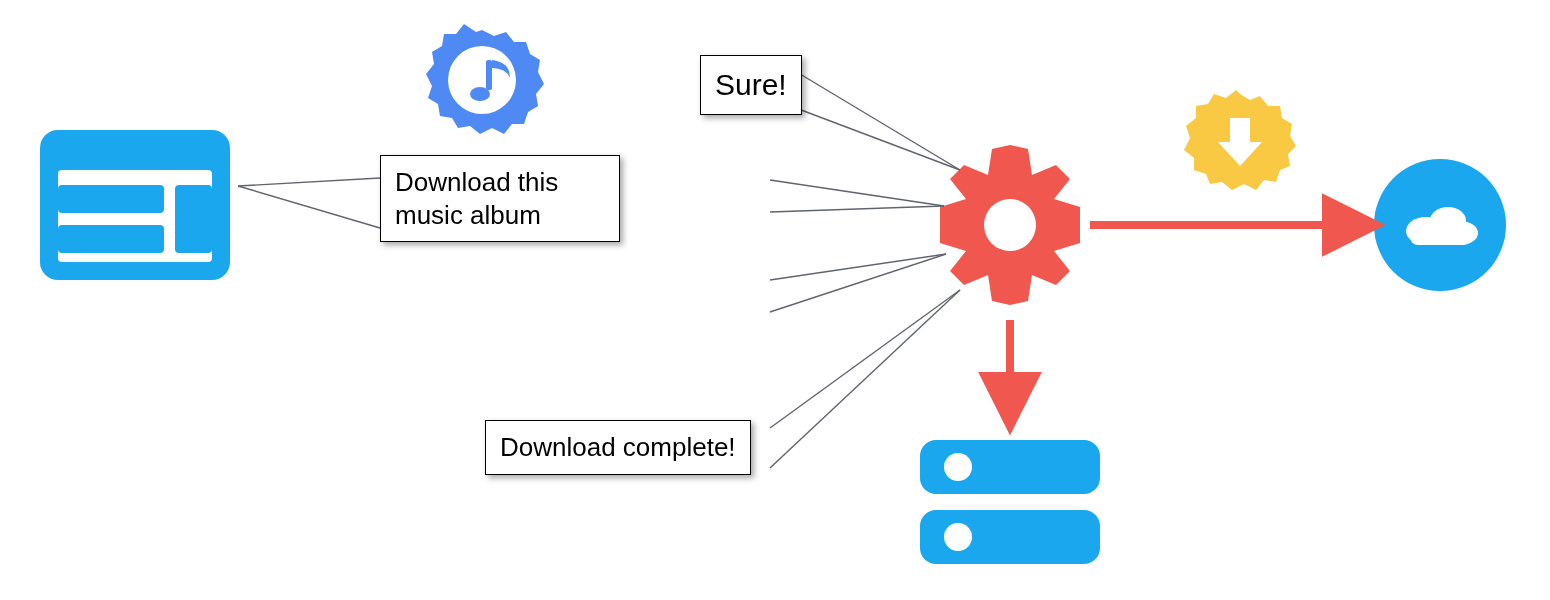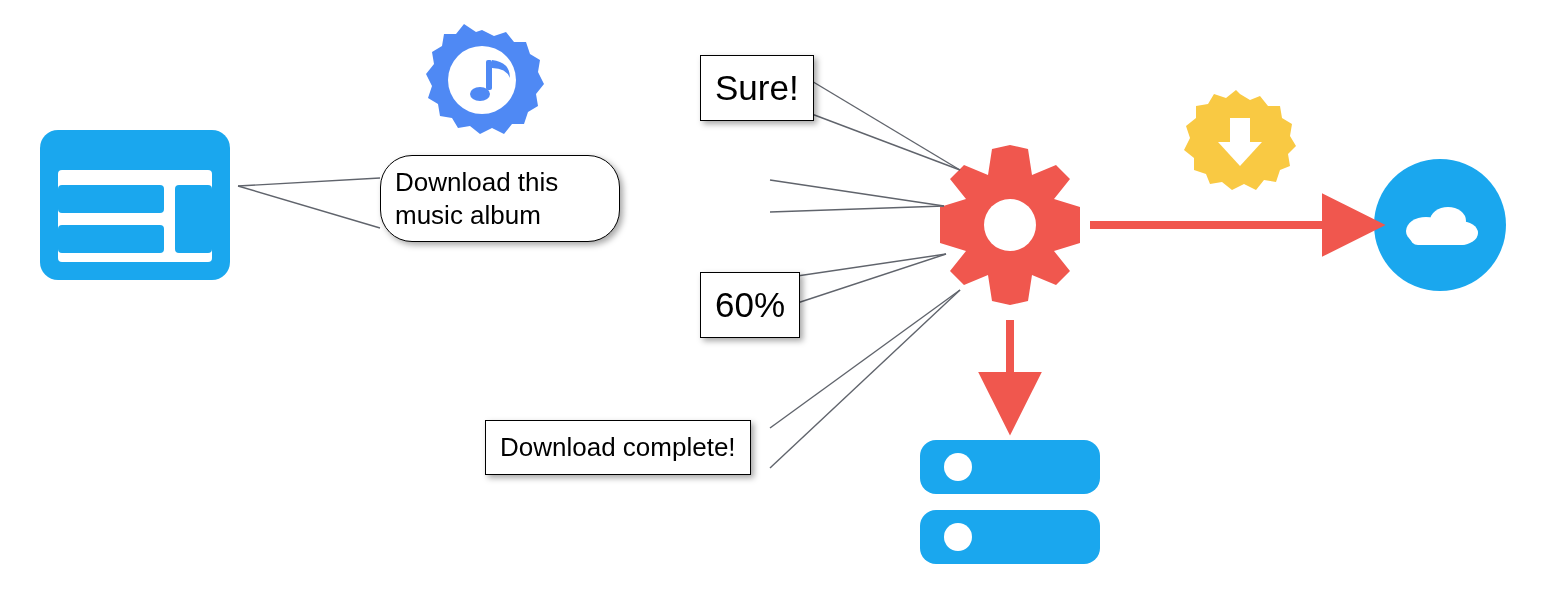--- a/index.html
+++ b/index.html
@@ -21,21 +21,21 @@
     position: absolute;
     background: #fff;
     border: 1px solid #000;
     font-size: 26px;
     line-height: 1.25;
     padding: 10px 14px;
     color: #000;
     white-space: pre-line;
     box-shadow: 3px 3px 6px rgba(0,0,0,0.35);
   }
-  .label-box.small { font-size: 35px; }
+  .label-box.small { font-size: 30px; }
   svg.layer {
     position: absolute;
     top: 0; left: 0;
     width: 1550px;
     height: 600px;
     pointer-events: none;
   }
   
 </style>
 </head>
@@ -131,23 +131,22 @@
       <line x1="946" y1="254" x2="770" y2="280"></line>
       <line x1="946" y1="254" x2="770" y2="312"></line>
     </g>
 
     <g stroke="#60646c" stroke-width="1.4" fill="none">
       <line x1="960" y1="290" x2="770" y2="428"></line>
       <line x1="960" y1="290" x2="770" y2="468"></line>
     </g>
   </svg>
 
-  <div class="label-box" style="left:380px; top:155px; width:210px;border-radius:32px;">Download this
+  <div class="label-box" style="left:380px; top:155px; width:210px;">Download this
 music album</div>
 
   <div class="label-box small" style="left:700px; top:55px;">Sure!</div>
 
 
-  <div class="label-box small" style="left:700px; top:272px;">60%</div>
 
   <div class="label-box" style="left:485px; top:420px;">Download complete!</div>
 
 </div>
 
 </body></html>

